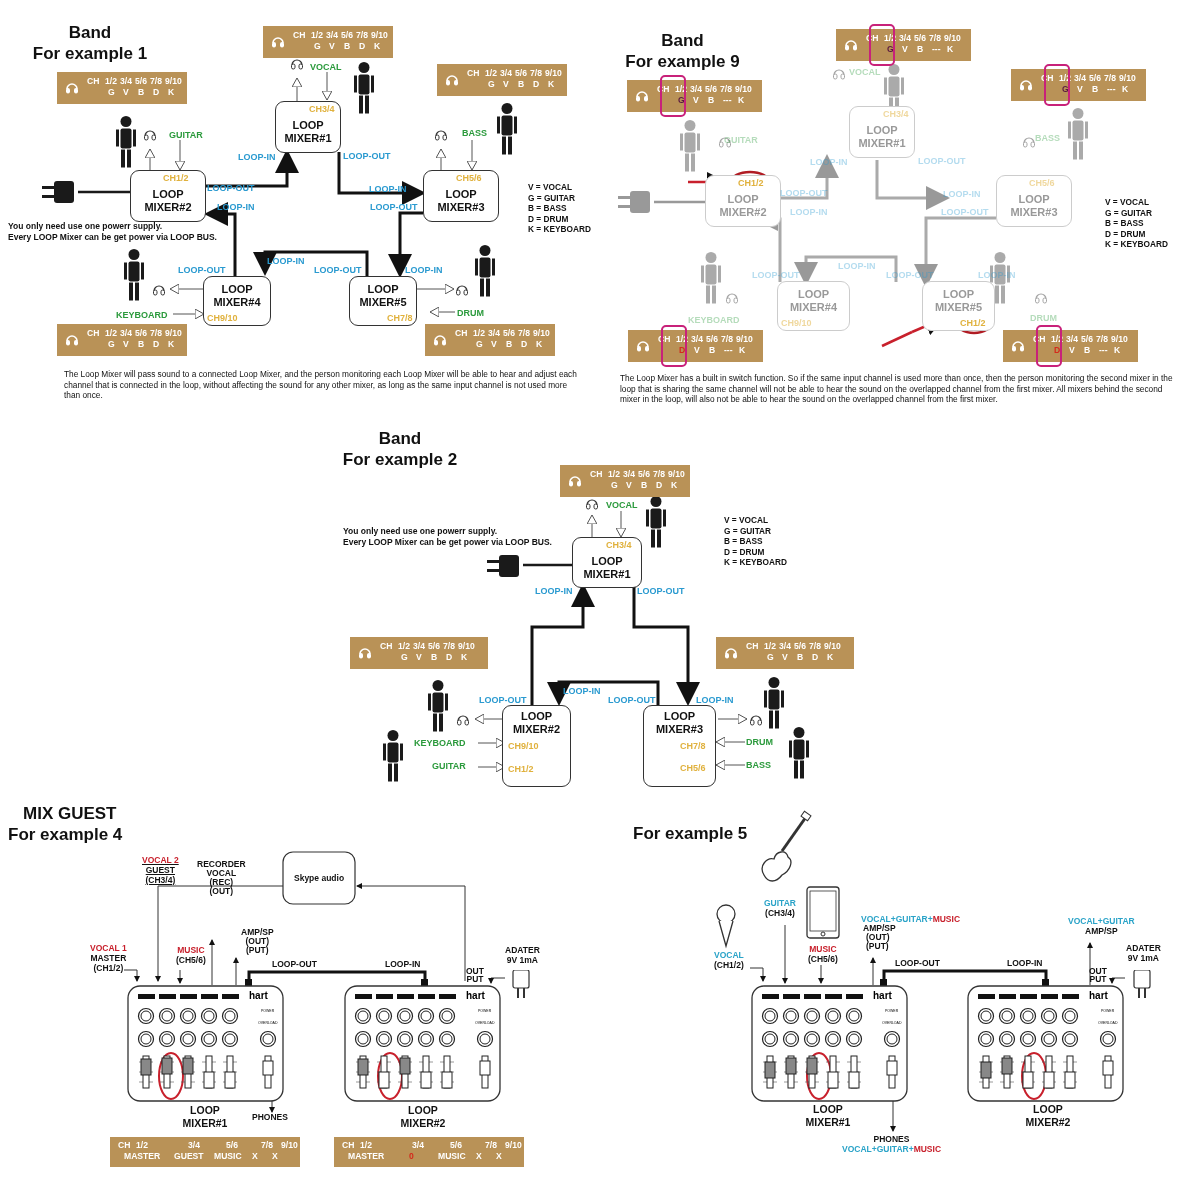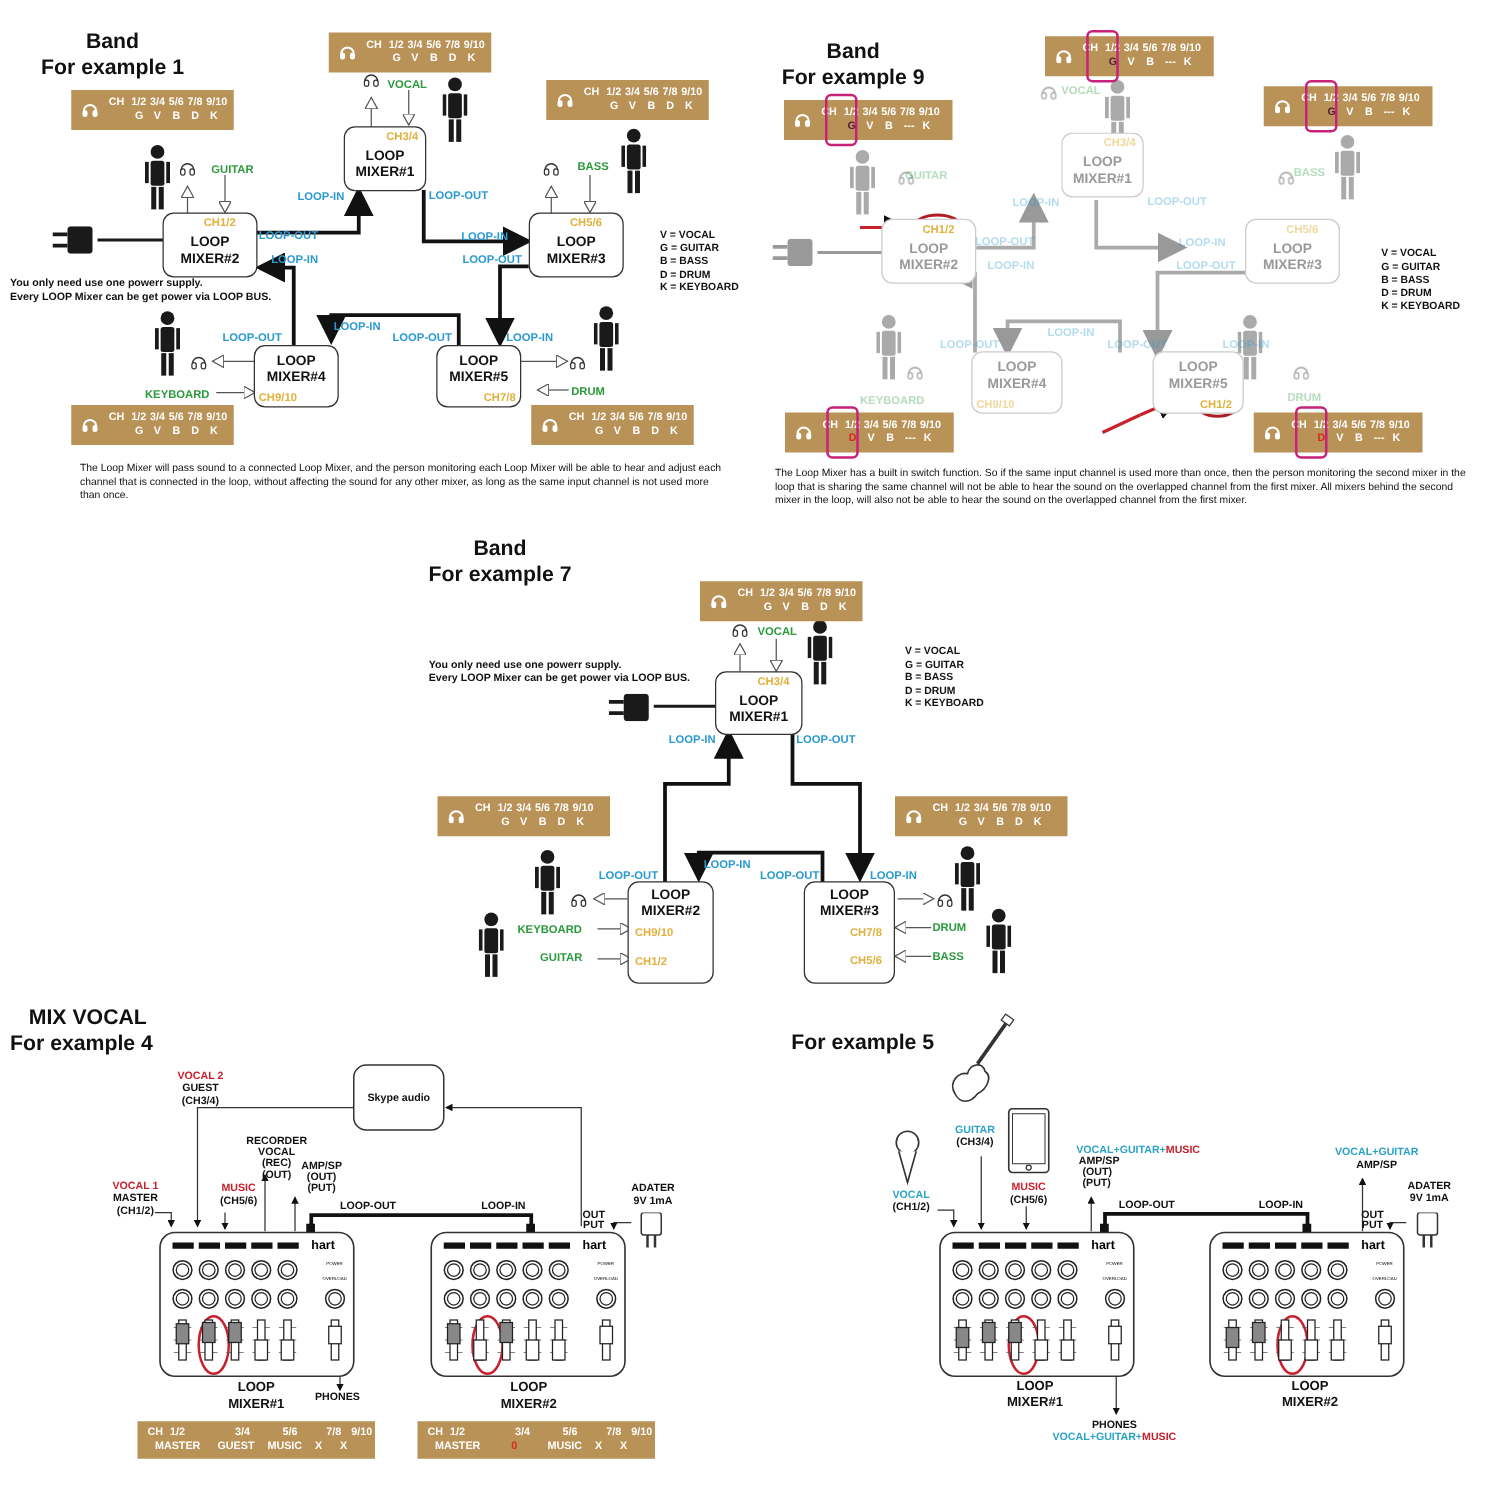--- a/index.html
+++ b/index.html
@@ -474,21 +474,21 @@
       <div>B = BASS</div>
       <div>D = DRUM</div>
       <div>K = KEYBOARD</div>
   </div>
   <div class="abs para" style="left:620px;top:373px;width:560px;height:40px;overflow:hidden;font-weight:normal;">The Loop Mixer has a built in switch function. So if the same input channel is used more than once, then the person monitoring the second mixer in the loop that is sharing the same channel will not be able to hear the sound on the overlapped channel from the first mixer. All mixers behind the second mixer in the loop, will also not be able to hear the sound on the overlapped channel from the first mixer.</div>
 </div>
 
 <div>
   <div class="abs title" style="left:335px;top:428px;width:130px;">
     <div>Band</div>
-    <div>For example 7</div>
+    <div>For example 2</div>
   </div>
 
   <svg width="1200" height="800">
     <use href="#plug" x="487" y="555" width="36" height="22"></use>
     <line x1="523" y1="565" x2="573" y2="565" stroke="#1a1a1a" stroke-width="2.5"></line>
     <polyline points="532,706 532,627 583,627 583,589" fill="none" stroke="#111" stroke-width="3" marker-end="url(#ah)"></polyline>
     <polyline points="634,586 634,627 688,627 688,700" fill="none" stroke="#111" stroke-width="3" marker-end="url(#ah)"></polyline>
     <polyline points="658,706 658,682 559,682 559,700" fill="none" stroke="#111" stroke-width="3" marker-end="url(#ah)"></polyline>
     <line x1="592" y1="537" x2="592" y2="515" stroke="#555" marker-end="url(#ao)"></line>
     <line x1="621" y1="511" x2="621" y2="537" stroke="#555" marker-end="url(#ao)"></line>
@@ -605,21 +605,21 @@
       <div>K = KEYBOARD</div>
   </div>
   <div class="abs note" style="left:343px;top:526px;">
     <div>You only need use one powerr supply.</div>
       <div>Every LOOP Mixer can be get power via LOOP BUS.</div>
   </div>
 </div>
 
 <div>
   <div class="abs title title-left" style="left:8px;top:803px;">
-    <div style="padding-left:15px">MIX VOCAL</div>
+    <div style="padding-left:15px">MIX GUEST</div>
     <div>For example 4</div>
   </div>
 
   <svg width="600" height="1191">
     <rect x="283" y="852" width="72" height="52" rx="10" fill="#fff" stroke="#333" stroke-width="1.2"></rect>
     <polyline points="283,886 158,886 158,981" fill="none" stroke="#333" stroke-width="1" marker-end="url(#as)"></polyline>
     <polyline points="465,981 465,886 357,886" fill="none" stroke="#333" stroke-width="1" marker-end="url(#as)"></polyline>
     <polyline points="124,970 137,970 137,981" fill="none" stroke="#333" stroke-width="1" marker-end="url(#as)"></polyline>
     <line x1="180" y1="970" x2="180" y2="983" stroke="#333" marker-end="url(#as)"></line>
     <line x1="212" y1="985" x2="212" y2="940" stroke="#333" marker-end="url(#as)"></line>
@@ -753,35 +753,35 @@
         <circle cx="140" cy="53" r="5" fill="none" stroke="#222"></circle>
         <rect x="137" y="70" width="6" height="32" fill="#fff" stroke="#222"></rect>
         <rect x="135" y="75" width="10" height="14" fill="#fff" stroke="#222"></rect>
         <text x="121" y="13" font-family="Liberation Sans, sans-serif" font-weight="bold" font-size="10">hart</text>
         <text x="133" y="26" font-family="Liberation Sans, sans-serif" font-size="3.5">POWER</text>
         <text x="130" y="38" font-family="Liberation Sans, sans-serif" font-size="3.5">OVERLOAD</text>
       </svg>
     </div>
 
   <div class="abs" style="left:294px;top:873px;font-size:8.5px;font-weight:bold;">Skype audio</div>
-  <div class="dev-label" style="left:142px;top:855px;">
+  <div class="dev-label" style="left:142px;top:855px;text-decoration:underline;">
       <div class="lbl-red">VOCAL 2</div>
       <div>GUEST</div>
       <div>(CH3/4)</div>
     </div>
   <div class="dev-label" style="left:90px;top:943px;">
       <div class="lbl-red">VOCAL 1</div>
       <div>MASTER</div>
       <div>(CH1/2)</div>
     </div>
   <div class="dev-label" style="left:176px;top:945px;">
       <div class="lbl-red">MUSIC</div>
       <div>(CH5/6)</div>
     </div>
-  <div class="dev-label" style="left:197px;top:908px;line-height:9px;">
+  <div class="dev-label" style="left:197px;top:860px;line-height:9px;">
       <div>RECORDER</div>
       <div>VOCAL</div>
       <div>(REC)</div>
       <div>(OUT)</div>
     </div>
   <div class="dev-label" style="left:241px;top:928px;line-height:9px;">
       <div>AMP/SP</div>
       <div>(OUT)</div>
       <div>(PUT)</div>
     </div>

